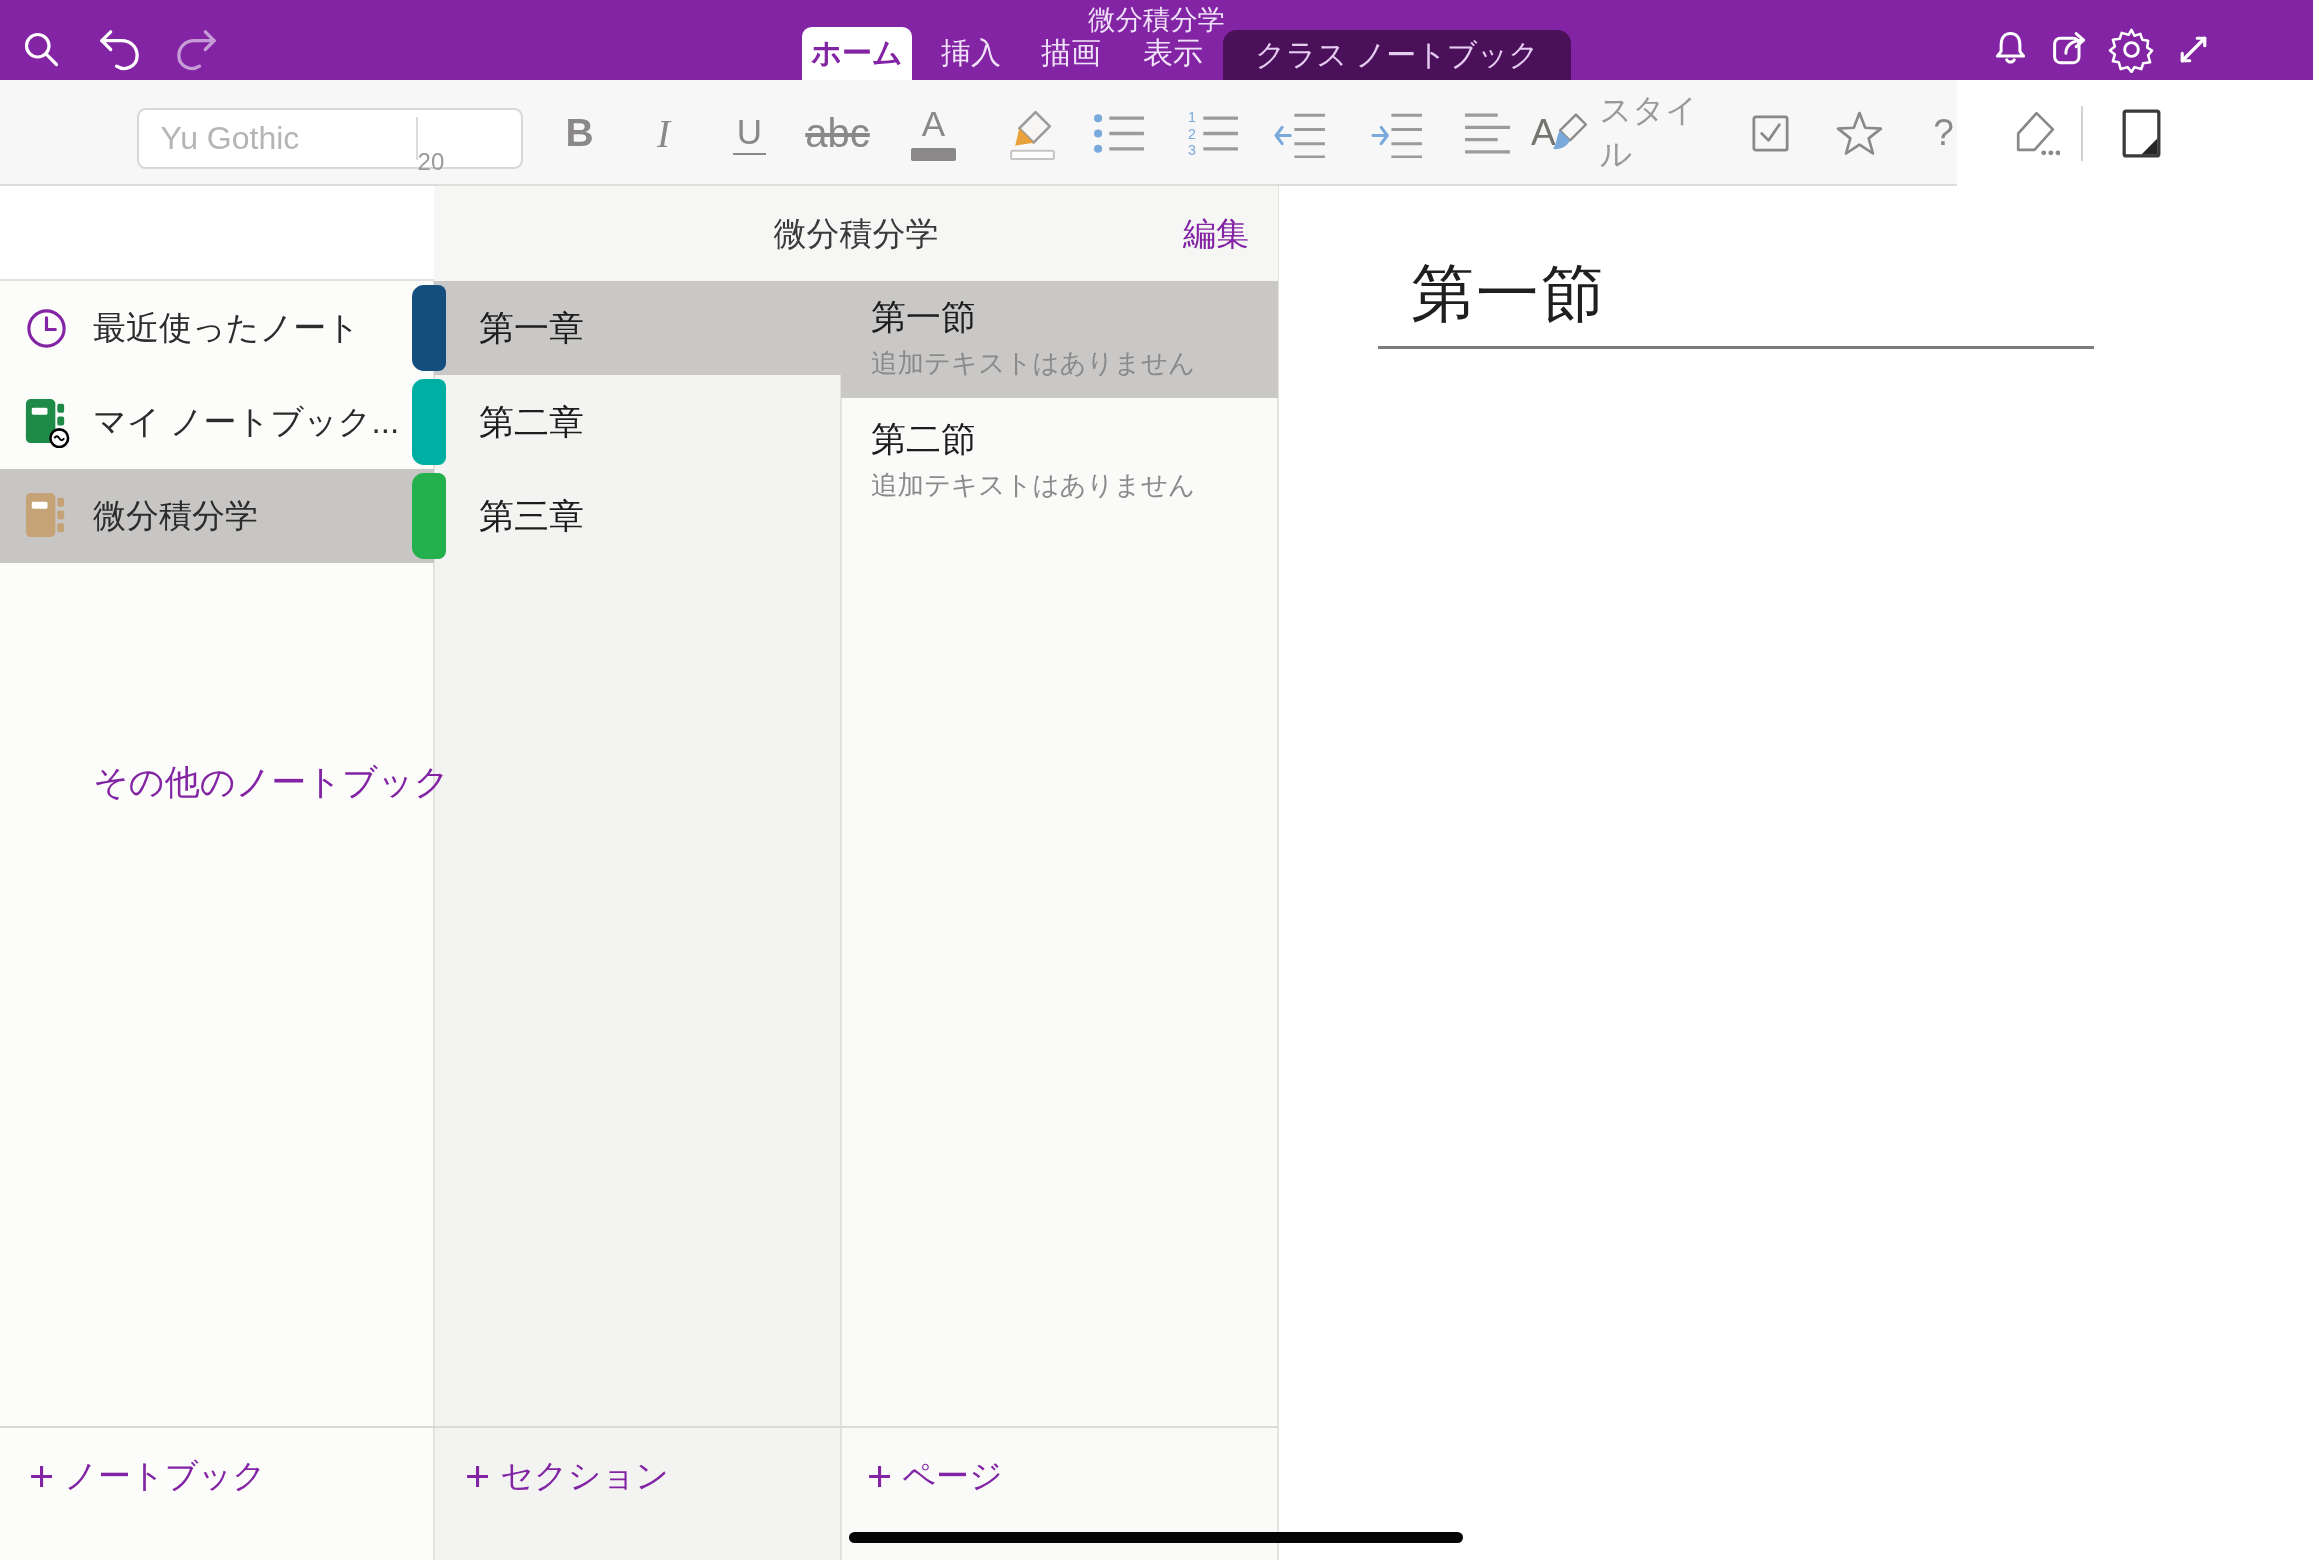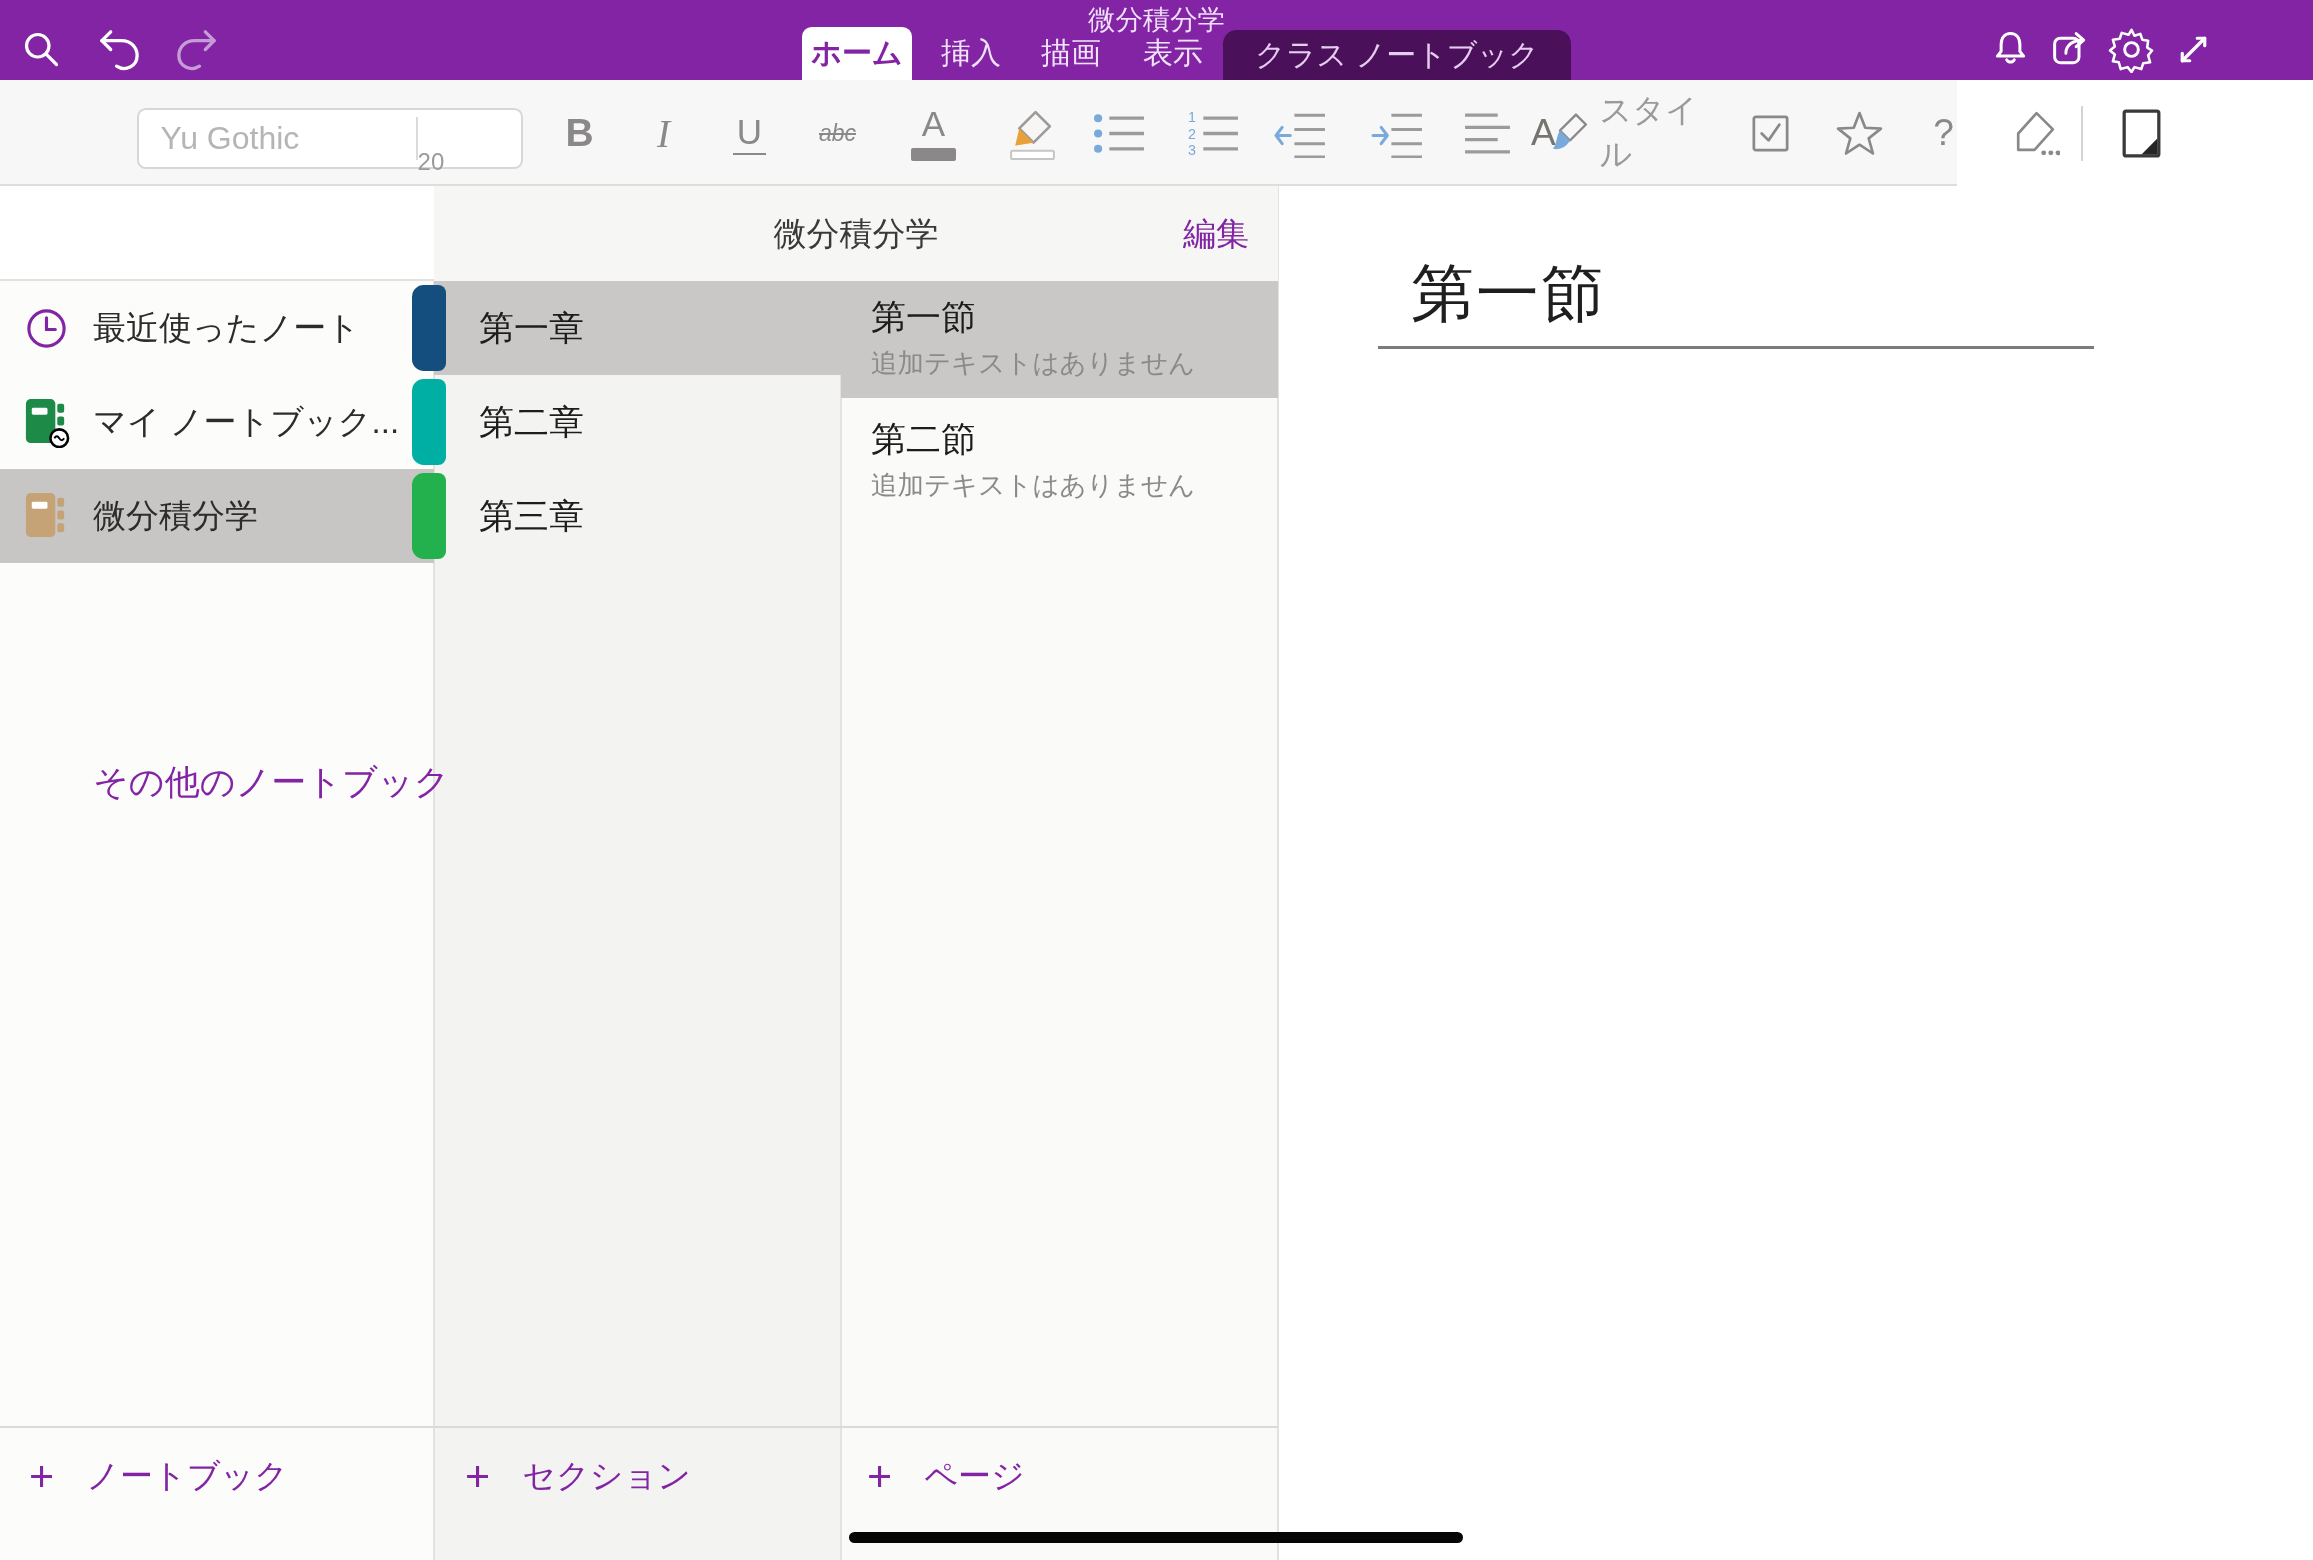--- a/index.html
+++ b/index.html
@@ -17,21 +17,21 @@
   
   .toolbar{position:absolute;left:0;top:80px;width:1957px;height:106px;background:#f8f7f7;border-bottom:2px solid #dedddc;box-sizing:border-box;}
   .fontbox{position:absolute;left:137px;top:28px;width:386px;height:61px;background:#fff;border:2px solid #d8d7d6;border-radius:8.8px;display:flex;align-items:center;box-sizing:border-box;}
   .fontname{flex:0 0 255px;padding-left:21.6px;font-size:32px;color:#b7b5b3;white-space:nowrap;overflow:hidden;}
   .fontdiv{width:2px;height:43px;background:#dcdbda;}
   .fontsize{flex:1;text-align:left;font-size:24px;color:#9c9a98;margin-top:47px;}
   .tbtn{position:absolute;top:0;height:106px;width:67px;display:flex;align-items:center;justify-content:center;cursor:pointer;color:#8a8888;}
   .b-bold{font-size:39px;font-weight:bold;}
   .b-italic{font-family:"Liberation Serif","DejaVu Serif",serif;font-style:italic;font-size:39px;}
   .b-underline{font-size:35px;border-bottom:2.9px solid #8a8888;padding:0 3.9px 1px;}
-  .b-strike{font-size:23px;text-decoration:line-through;font-style:italic;}
+  .b-strike{font-size:40px;text-decoration:line-through;}
   .fontcolor{display:flex;flex-direction:column;align-items:center;}
   .fontcolor .letter{font-size:35px;line-height:37px;}
   .fontcolor .bar{width:45px;height:12.7px;background:#8a8888;border-radius:2px;margin-top:5.9px;}
   .styles-group{position:absolute;left:1531px;top:0;height:106px;width:196px;display:flex;align-items:center;cursor:pointer;color:#8a8888;}
   .styles-a{font-size:37px;color:#76746f;}
   .styles-label{font-size:32px;color:#9c9a98;margin-left:9.8px;}
   .b-question{font-size:37px;font-weight:300;}
   .tb-divider{position:absolute;left:2081px;top:25.5px;width:2px;height:55px;background:#d4d3d2;}
   
   .main{position:absolute;left:0;top:186px;width:2313px;height:1374px;}
@@ -53,21 +53,21 @@
   .secrow.selected{background:#c9c8c7;}
   .sectab{position:absolute;width:34px;height:86px;border-radius:11.8px 7.8px 7.8px 11.8px;z-index:5;}
   .pagerow{position:absolute;left:0;width:437px;height:117px;cursor:pointer;box-sizing:border-box;padding-left:30px;}
   .pagerow.selected{background:#c9c8c7;}
   .pagerow .pt{font-size:35px;color:#1d1d1d;margin-top:13.7px;line-height:43px;white-space:nowrap;}
   .pagerow .ps{font-size:26.5px;color:#8a8a8a;line-height:39px;margin-top:5.9px;white-space:nowrap;}
   
   .foot-line{position:absolute;left:0;top:1240px;width:1278px;height:2px;background:#dbdad9;}
   .addbtn{position:absolute;top:1259px;height:63px;display:flex;align-items:center;cursor:pointer;color:#8224A4;}
   .addbtn .plus{font-size:43px;font-weight:300;line-height:43px;}
-  .addbtn .albl{font-size:33px;margin-left:32px;white-space:nowrap;}
+  .addbtn .albl{font-size:33px;margin-left:10px;white-space:nowrap;}
   
   .page-title{position:absolute;left:133px;top:65px;font-size:63px;font-weight:200;color:#1f1f1f;letter-spacing:2px;cursor:text;white-space:nowrap;}
   .title-rule{position:absolute;left:100px;top:160px;width:716px;height:2.9px;background:#7b7b7b;}
   
   .home-indicator{position:absolute;left:849px;top:1532px;width:614px;height:10.8px;border-radius:5.9px;background:#050505;z-index:20;cursor:grab;}
   svg{display:block;}
 </style>
 </head>
 <body>
 

